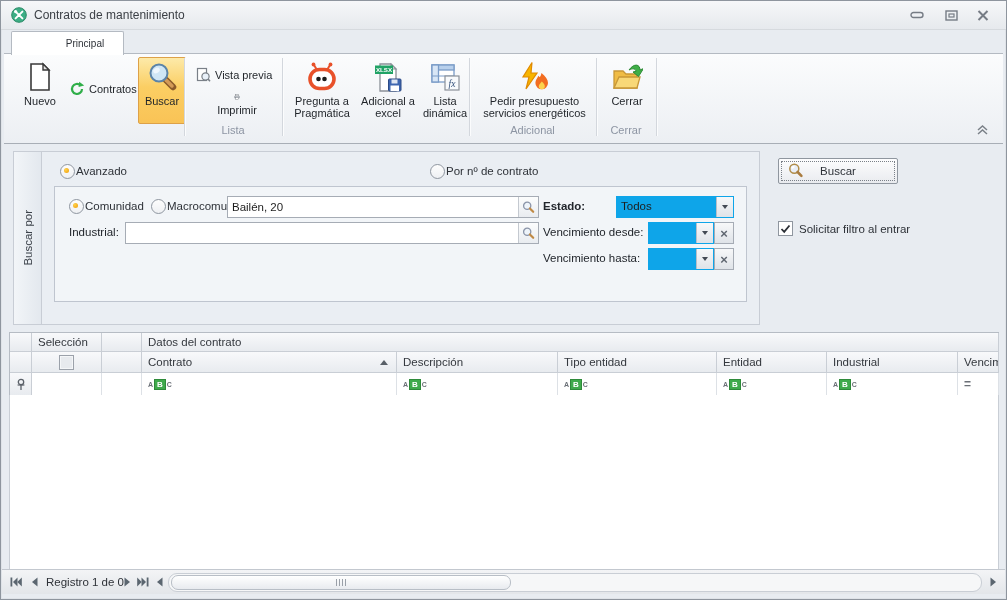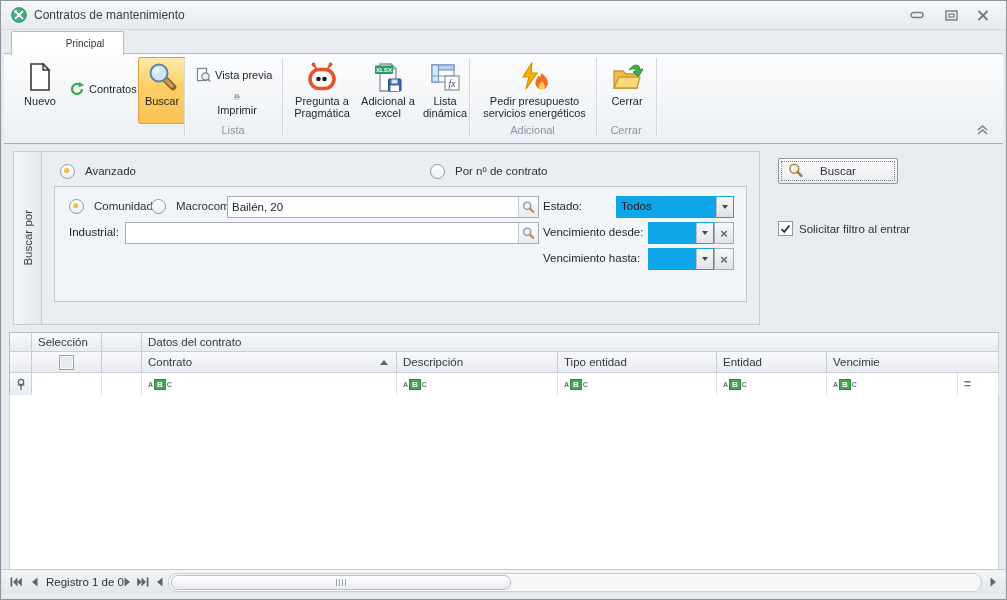--- a/index.html
+++ b/index.html
@@ -33,21 +33,21 @@
   .rchevron{position:absolute;right:14px;top:70px;cursor:default;}
   
   .search-outer{position:absolute;left:12px;top:150px;width:745px;height:172px;
     background:#eaeef3;border:1px solid #c8cdd5;}
   .search-cap{position:absolute;left:0;top:0;width:27px;height:100%;
     background:linear-gradient(90deg,#f2f5f8,#e3e8ee);border-right:1px solid #c8cdd5;
     display:flex;align-items:center;justify-content:center;}
   .search-cap span{writing-mode:vertical-rl;transform:rotate(180deg);color:#3c424a;font-size:11.5px;}
   .inner-box{position:absolute;left:40px;top:34px;width:691px;height:114px;
     background:#f2f5f8;border:1px solid #bfc5cf;}
-  .radio{display:inline-flex;align-items:center;gap:10px;position:absolute;height:16px;cursor:default;}
+  .radio{display:inline-flex;align-items:center;gap:1px;position:absolute;height:16px;cursor:default;}
   .rb{width:13px;height:13px;border-radius:50%;border:1px solid #8f96a0;background:linear-gradient(#fdfdfd,#eef0f3);position:relative;flex:none;}
   .rb.on::after{content:"";position:absolute;left:3px;top:3px;width:5px;height:5px;border-radius:50%;
     background:radial-gradient(circle at 35% 35%,#ffd24a,#ef9a07);}
   .fld{position:absolute;height:20px;background:#fff;border:1px solid #a6acb5;}
   .fld input{position:absolute;left:0;top:0;width:100%;height:100%;border:none;outline:none;
     padding:0 22px 0 4px;font:11.5px "Liberation Sans",sans-serif;color:#1e1e1e;background:transparent;box-sizing:border-box;}
   .lkbtn{position:absolute;right:0;top:0;width:19px;height:100%;display:flex;align-items:center;justify-content:center;
     background:linear-gradient(#fcfdfd,#e9ecf0);border-left:1px solid #c4c9d0;cursor:default;}
   .lbl{position:absolute;height:20px;line-height:20px;color:#22262c;}
   .combo{position:absolute;height:20px;background:#0ea5e9;border:1px solid #0ea5e9;}
@@ -288,21 +288,21 @@
       <div class="fld" style="left:70px;top:35px;width:412px;">
         <input value="" style="">
         <div class="lkbtn">
           <svg width="13" height="13" viewBox="0 0 13 13">
             <circle cx="5.2" cy="4.8" r="3.6" fill="#eef4fa" stroke="#8a94a8" stroke-width="1.3"></circle>
             <line x1="7.9" y1="7.5" x2="11.2" y2="10.8" stroke="#c08a45" stroke-width="2.2" stroke-linecap="round"></line>
           </svg>
         </div>
       </div>
 
-      <div class="lbl" style="left:488px;top:9px;">Estado:</div>
+      <div class="lbl" style="left:488px;top:9px;font-weight:bold;">Estado:</div>
       <div class="combo" style="left:561px;top:9px;width:116px;">
         <span class="ctext">Todos</span>
         <div class="cbtn">
             <span class="caret"></span>
           </div>
       </div>
 
       <div class="lbl" style="left:488px;top:35px;">Vencimiento desde:</div>
       <div class="combo" style="left:593px;top:35px;width:64px;">
         <span class="ctext"></span>
@@ -358,20 +358,21 @@
         <span class="hchk"></span>
       </div>
       <div class="gcell" style="width:40px;"></div>
       <div class="gcell" style="width:255px;">
         <span>Contrato</span>
         <span class="sort-asc"></span>
       </div>
       <div class="gcell" style="width:161px;">Descripción</div>
       <div class="gcell" style="width:159px;">Tipo entidad</div>
       <div class="gcell" style="width:110px;">Entidad</div>
+      <div class="gcell" style="width:131px;">Industrial</div>
       <div class="gcell gfill">Vencimie</div>
     </div>
     <div class="grow flt">
       <div class="gcell ind" style="width:22px;justify-content:center;padding-left:0;">
         <svg width="10" height="13" viewBox="0 0 10 13">
           <circle cx="5" cy="4" r="2.7" fill="none" stroke="#5a6068" stroke-width="1.3"></circle>
           <line x1="1.6" y1="7" x2="8.4" y2="7" stroke="#5a6068" stroke-width="1.2"></line>
           <line x1="5" y1="7" x2="5" y2="12" stroke="#5a6068" stroke-width="1.3"></line>
         </svg>
       </div>

